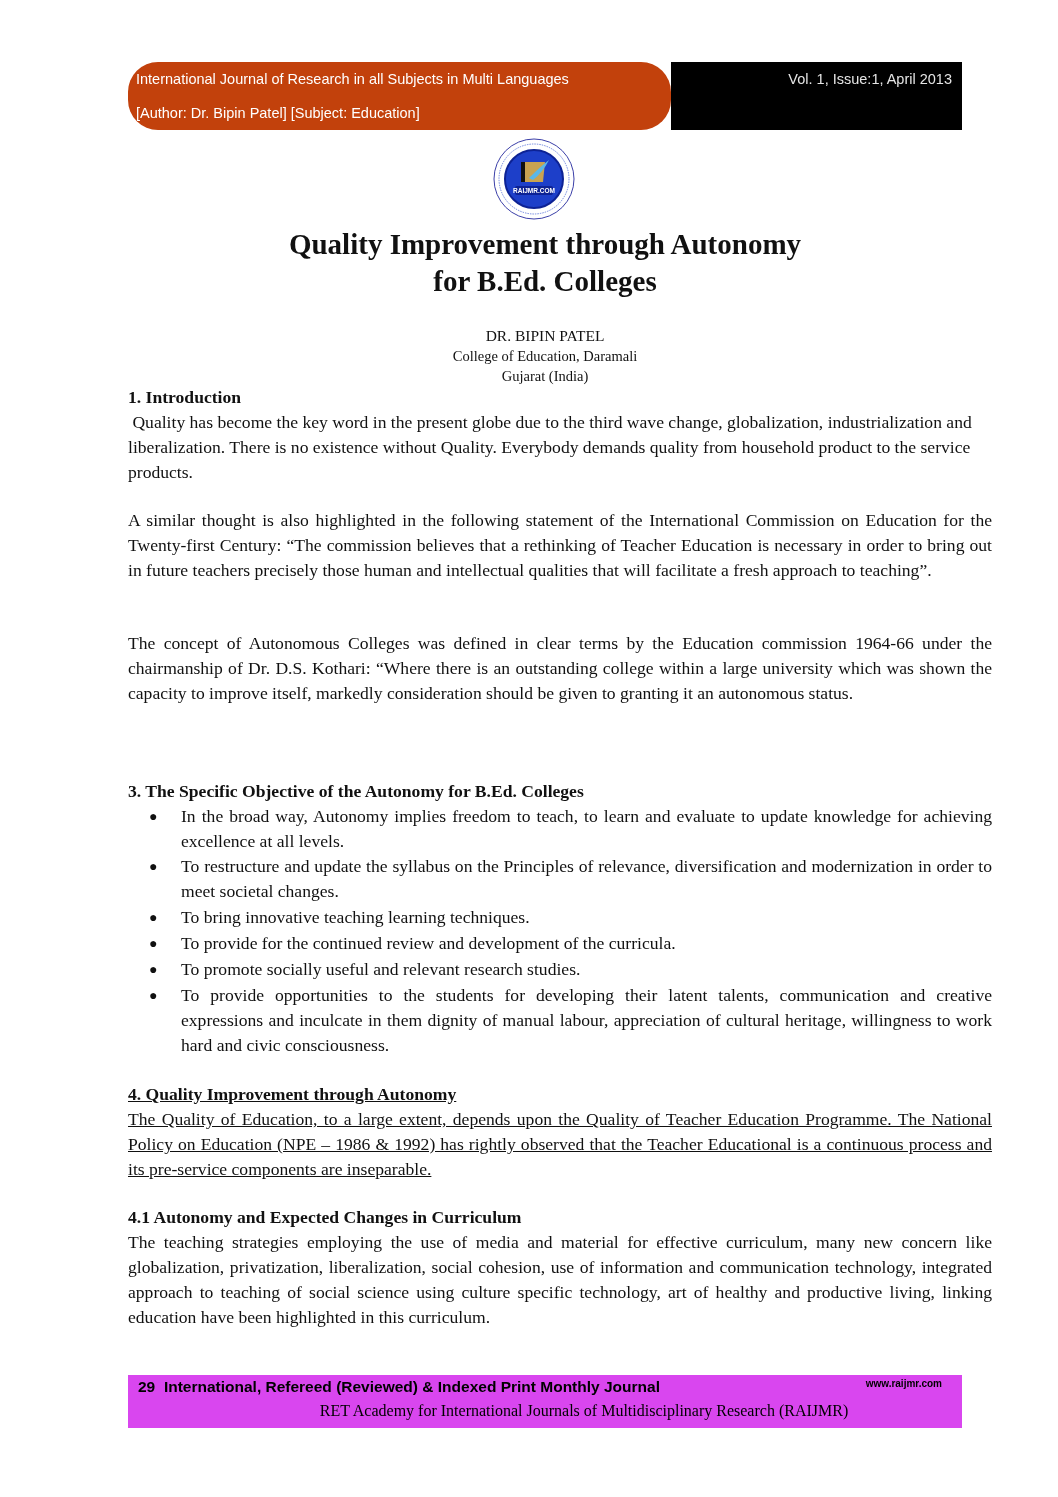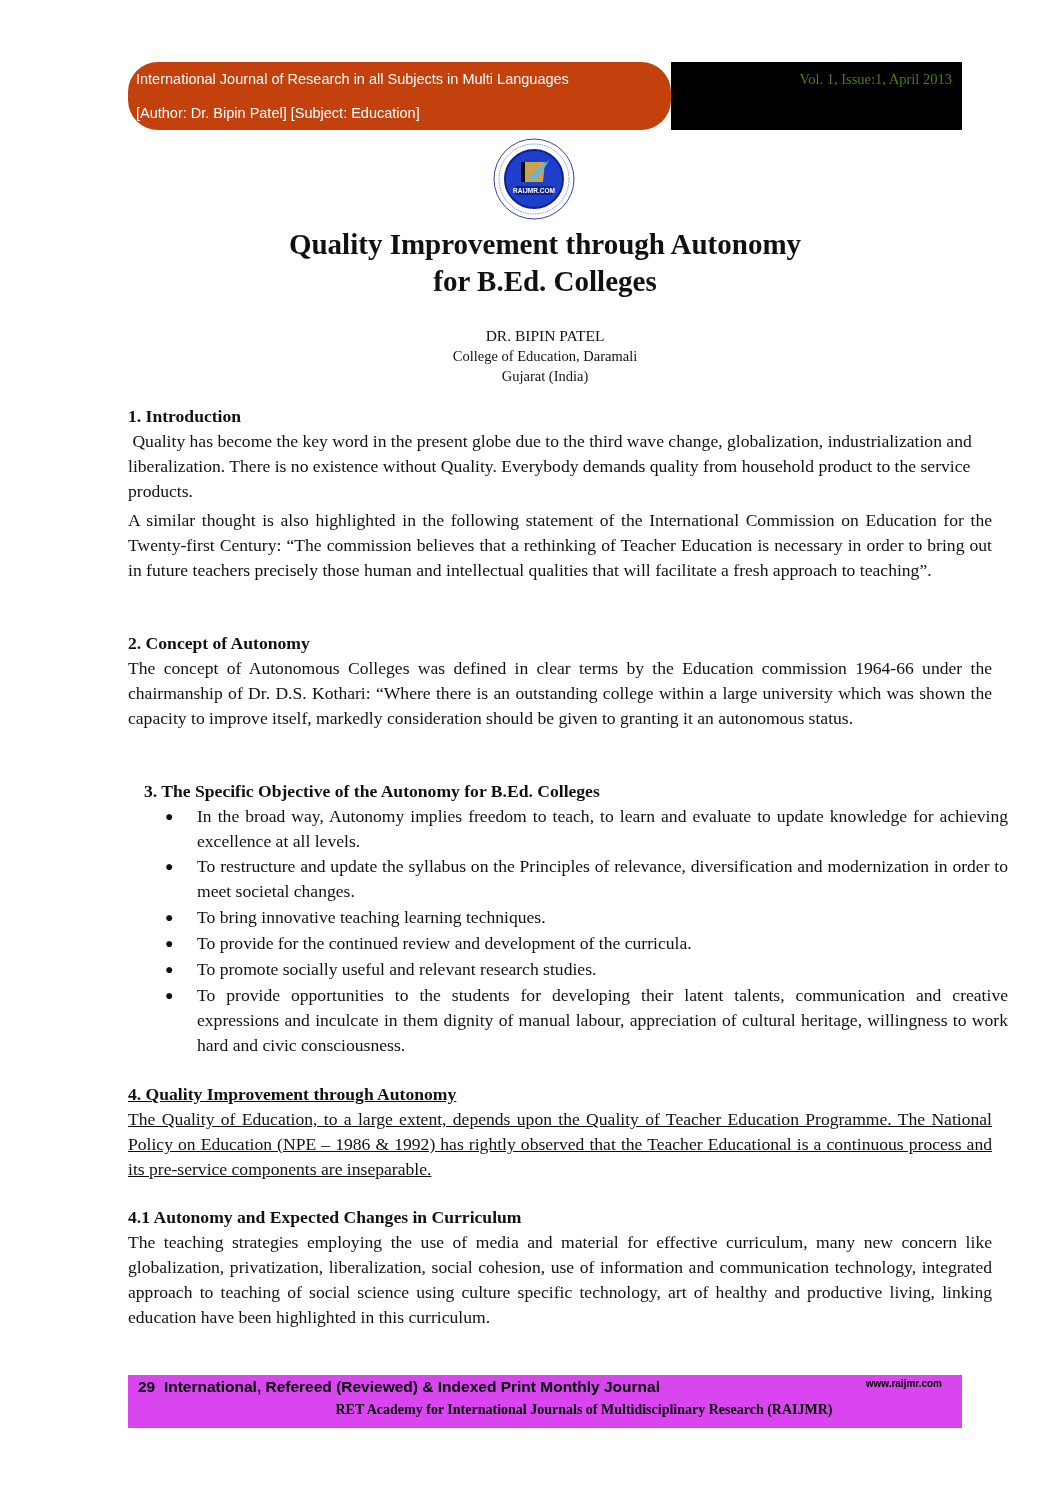--- a/index.html
+++ b/index.html
@@ -1,39 +1,39 @@
 <!DOCTYPE html>
 <html><head>
 <meta charset="utf-8">
 <style>
   html, body { margin: 0; padding: 0; background: #ffffff; }
   body { width: 1058px; height: 1497px; position: relative; overflow: hidden; font-family: "Liberation Serif", serif; color: #111; }
 
   .hdr { position: absolute; top: 62px; left: 128px; width: 834px; height: 68px; display: flex; }
   .hdr-left { background: #c2410c; width: 543px; height: 68px; color: #fff; font-family: Liberation Sans, sans-serif; font-size: 14.5px; box-sizing: border-box; padding-left: 8px; border-radius: 30px; }
-  .hdr-right { background: #000; flex: 1; height: 68px; color: #4d7c0f; font-family: Liberation Serif, serif; font-size: 14.5px; text-align: right; box-sizing: border-box; padding-right: 10px; }
+  .hdr-right { background: #000; flex: 1; height: 68px; color: #e5e5e5; font-family: Liberation Sans, sans-serif; font-size: 14.5px; text-align: right; box-sizing: border-box; padding-right: 10px; }
   .hdr-line { height: 34px; line-height: 34px; white-space: nowrap; }
 
   .logo { position: absolute; top: 138px; left: 493px; width: 82px; height: 82px; }
 
   .title { position: absolute; top: 226px; left: 0; width: 1090px; text-align: center; font-weight: bold; font-size: 29px; line-height: 37px; }
   .author { position: absolute; top: 326px; left: 0; width: 1090px; text-align: center; font-size: 15.5px; line-height: 20px; }
   .author div:nth-child(n+2) { font-size: 14.5px; }
 
   .content { position: absolute; left: 128px; width: 864px; font-size: 17.6px; line-height: 25px; }
   .h { font-weight: bold; }
   .j { text-align: justify; text-align-last: left; }
   ul { margin: 0; padding: 0; list-style: none; }
   li { position: relative; padding-left: 53px; text-align: justify; }
   li .bullet { position: absolute; left: 21px; top: 0; font-size: 14px; }
 
   .ftr { position: absolute; top: 1375px; left: 128px; width: 834px; height: 53px; background: #d946ef; }
   .ftr-l1 { position: absolute; top: 3px; left: 10px; font-family: "Liberation Sans", sans-serif; font-weight: bold; font-size: 15.5px; color: #000; white-space: nowrap; }
   .ftr-url { position: absolute; top: 3px; right: 20px; font-family: "Liberation Sans", sans-serif; font-weight: bold; font-size: 10px; color: #000; }
-  .ftr-l2 { position: absolute; top: 27px; left: 0; width: 912px; text-align: center; font-weight: bold; font-size: 14px; color: #000; white-space: nowrap; }
+  .ftr-l2 { position: absolute; top: 27px; left: 0; width: 912px; text-align: center; font-weight: normal; font-size: 16px; color: #000; white-space: nowrap; }
 </style>
 </head>
 <body>
 
 <div class="hdr">
   <div class="hdr-left">
     <div class="hdr-line">International Journal of Research in all Subjects in Multi Languages</div>
     <div class="hdr-line">[Author: Dr. Bipin Patel] [Subject: Education]</div>
   </div>
   <div class="hdr-right">
@@ -59,32 +59,31 @@
   <div>Quality Improvement through Autonomy</div>
   <div>for B.Ed. Colleges</div>
 </div>
 
 <div class="author">
   <div>DR. BIPIN PATEL</div>
   <div>College of Education, Daramali</div>
   <div>Gujarat (India)</div>
 </div>
 
-<div class="content" style="top:404px;">
+<div class="content" style="top:385px;">
   <div class="h">1. Introduction</div>
   <div style="white-space:pre-wrap;"> Quality has become the key word in the present globe due to the third wave change, globalization, industrialization and liberalization. There is no existence without Quality. Everybody demands quality from household product to the service products.</div>
 </div>
 <div class="content j" style="top:508px;">A similar thought is also highlighted in the following statement of the International Commission on Education for the Twenty-first Century: “The commission believes that a rethinking of Teacher Education is necessary in order to bring out in future teachers precisely those human and intellectual qualities that will facilitate a fresh approach to teaching”.</div>
 
 <div class="content" style="top:631px;">
-  <div class="h">2. Concept of Autonomy</div>
   <div class="j">The concept of Autonomous Colleges was defined in clear terms by the Education commission 1964-66 under the chairmanship of Dr. D.S. Kothari: “Where there is an outstanding college within a large university which was shown the capacity to improve itself, markedly consideration should be given to granting it an autonomous status.</div>
 </div>
 
-<div class="content" style="top:779px;margin-left:16px;">
+<div class="content" style="top:779px;">
   <div class="h">3. The Specific Objective of the Autonomy for B.Ed. Colleges</div>
   <ul>
     <li><span class="bullet">●</span><span>In the broad way, Autonomy implies freedom to teach, to learn and evaluate to update knowledge for achieving excellence at all levels.</span></li>
     <li><span class="bullet">●</span><span>To restructure and update the syllabus on the Principles of relevance, diversification and modernization in order to meet societal changes.</span></li>
     <li style="margin-top:1px;"><span class="bullet">●</span><span>To bring innovative teaching learning techniques.</span></li>
     <li style="margin-top:1px;"><span class="bullet">●</span><span>To provide for the continued review and development of the curricula.</span></li>
     <li style="margin-top:1px;"><span class="bullet">●</span><span>To promote socially useful and relevant research studies.</span></li>
     <li style="margin-top:1px;"><span class="bullet">●</span><span>To provide opportunities to the students for developing their latent talents, communication and creative expressions and inculcate in them dignity of manual labour, appreciation of cultural heritage, willingness to work hard and civic consciousness.</span></li>
   </ul>
 </div>

